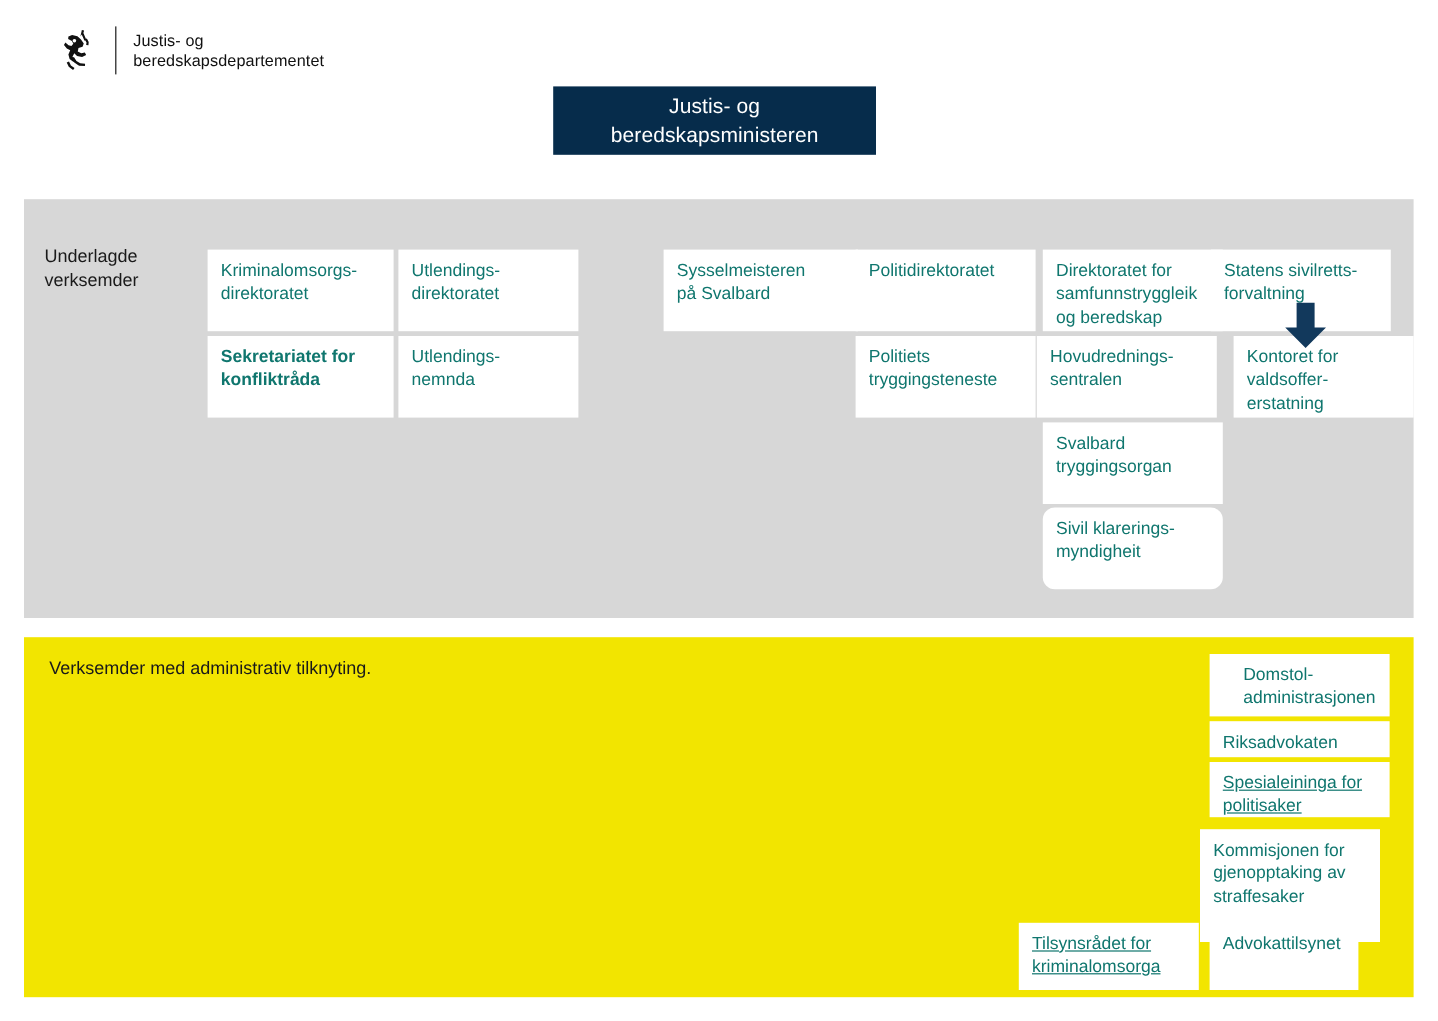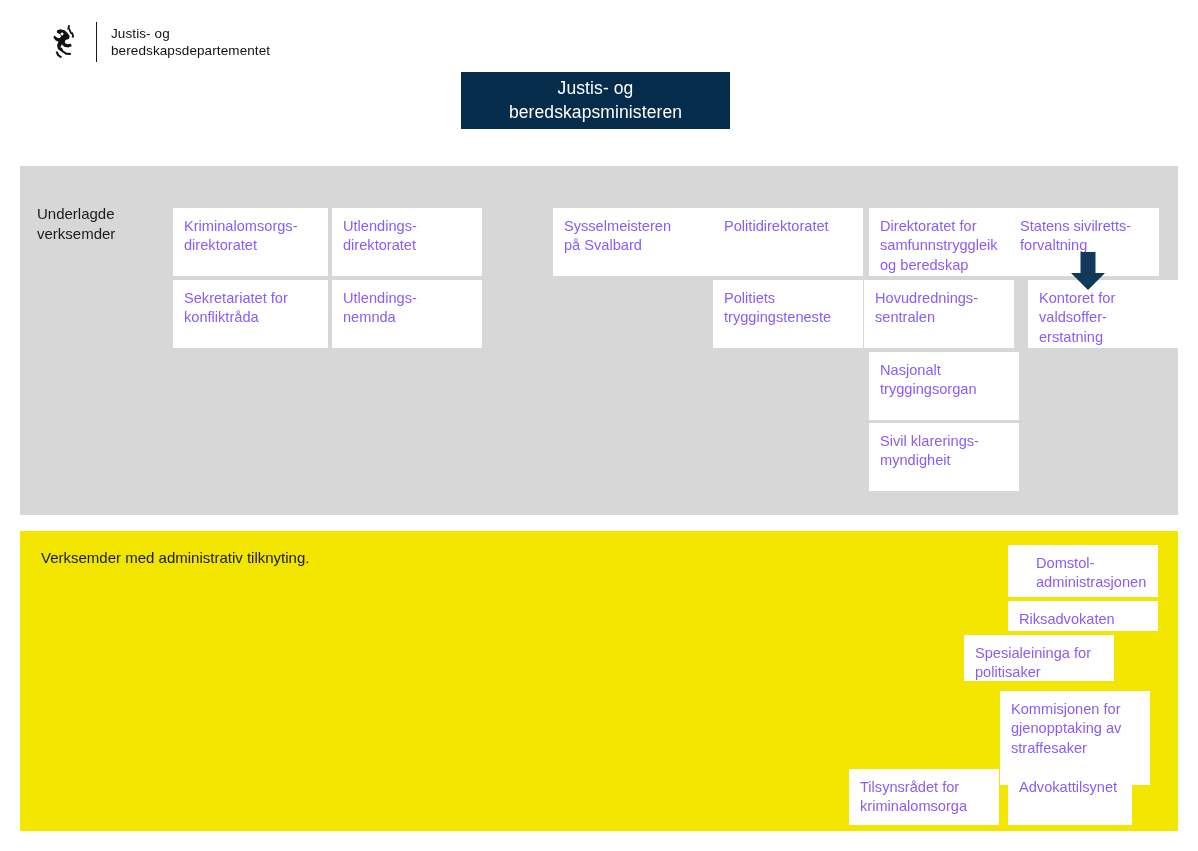--- a/index.html
+++ b/index.html
@@ -101,21 +101,21 @@
   }
 
   
   .box {
     position: absolute;
     background: #ffffff;
     box-sizing: border-box;
     padding: 9px 11px 8px 11px;
     font-size: 14.6px;
     line-height: 1.33;
-    color: #8b5cf6;
+    color: #0f766e;
     white-space: pre-line;
     overflow: hidden;
   }
 
   
   .flow-arrow {
     position: absolute;
     left: 1053px;
     top: 252px;
     width: 70px;
@@ -145,64 +145,64 @@
 
 <div class="minister-banner">Justis- og
 beredskapsministeren</div>
 
 <div class="band band-grey">
   <div class="band-label">Underlagde
 verksemder</div>
 
   <div class="box" style="left:153px;top:42px;width:155px;height:68px;">Kriminalomsorgs-
 direktoratet</div>
-  <div class="box" style="left:153px;top:114px;width:155px;height:68px;">Sekretariatet for
+  <div class="box" style="left:153px;top:114px;width:155px;height:68px;font-weight:bold;">Sekretariatet for
 konfliktråda</div>
 
   <div class="box" style="left:312px;top:42px;width:150px;height:68px;">Utlendings-
 direktoratet</div>
   <div class="box" style="left:312px;top:114px;width:150px;height:68px;">Utlendings-
 nemnda</div>
 
   <div class="box" style="left:533px;top:42px;width:162px;height:68px;">Sysselmeisteren
 på Svalbard</div>
 
   <div class="box" style="left:693px;top:42px;width:150px;height:68px;">Politidirektoratet</div>
   <div class="box" style="left:693px;top:114px;width:150px;height:68px;">Politiets
 tryggingsteneste</div>
 
   <div class="box" style="left:849px;top:42px;width:150px;height:68px;">Direktoratet for
 samfunnstryggleik
 og beredskap</div>
   <div class="box" style="left:844px;top:114px;width:150px;height:68px;">Hovudrednings-
 sentralen</div>
-  <div class="box" style="left:849px;top:186px;width:150px;height:68px;">Nasjonalt
+  <div class="box" style="left:849px;top:186px;width:150px;height:68px;">Svalbard
 tryggingsorgan</div>
-  <div class="box" style="left:849px;top:257px;width:150px;height:68px;">Sivil klarerings-
+  <div class="box" style="left:849px;top:257px;width:150px;height:68px;border-radius:10px;">Sivil klarerings-
 myndigheit</div>
 
   <div class="box" style="left:989px;top:42px;width:150px;height:68px;">Statens sivilretts-
 forvaltning</div>
   <div class="box" style="left:1008px;top:114px;width:150px;height:68px;">Kontoret for
 valdsoffer-
 erstatning</div>
 </div>
 
 <svg class="flow-arrow" viewBox="0 0 70 40" aria-hidden="true">
   <path d="M27.5 0 H42.5 V21 H52 L35 38 L18 21 H27.5 Z" fill="#12395c"></path>
 </svg>
 
 <div class="band band-yellow">
   <div class="band-label">Verksemder med administrativ tilknyting.</div>
 
-  <div class="box" style="left:829px;top:238px;width:150px;height:56px;">Tilsynsrådet for
+  <div class="box" style="left:829px;top:238px;width:150px;height:56px;text-decoration:underline;">Tilsynsrådet for
 kriminalomsorga</div>
 
   <div class="box" style="left:988px;top:14px;width:150px;height:52px;padding-left:28px;">Domstol-
 administrasjonen</div>
   <div class="box" style="left:988px;top:70px;width:150px;height:30px;">Riksadvokaten</div>
-  <div class="box" style="left:944px;top:104px;width:150px;height:46px;">Spesialeininga for
+  <div class="box" style="left:988px;top:104px;width:150px;height:46px;text-decoration:underline;">Spesialeininga for
 politisaker</div>
   <div class="box" style="left:980px;top:160px;width:150px;height:94px;">Kommisjonen for
 gjenopptaking av
 straffesaker</div>
   <div class="box" style="left:988px;top:238px;width:124px;height:56px;">Advokattilsynet</div>
 </div>
 
 </body></html>

